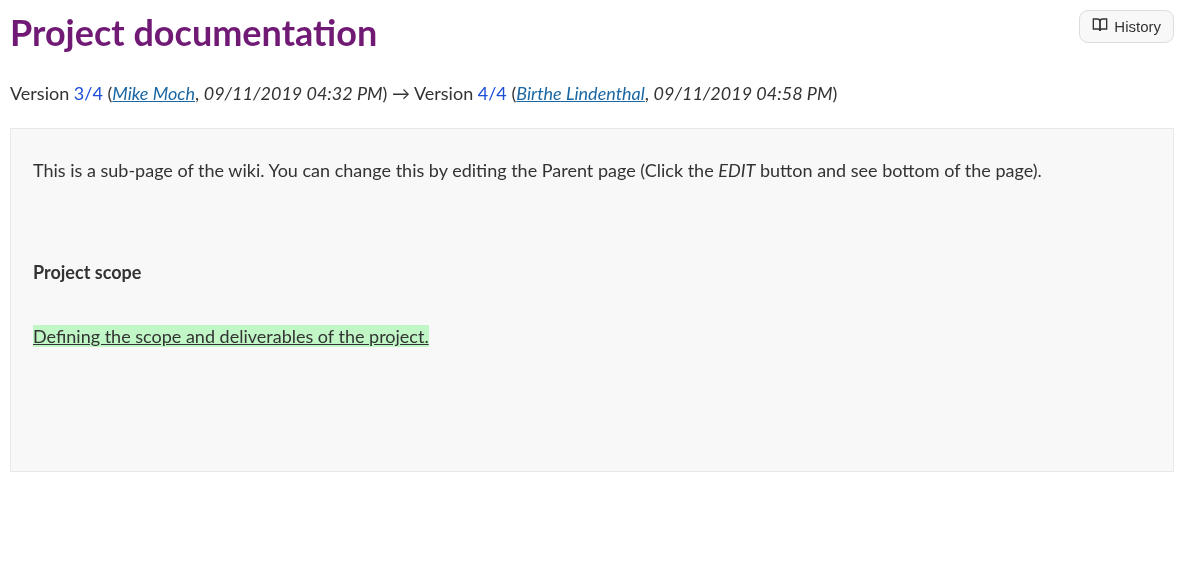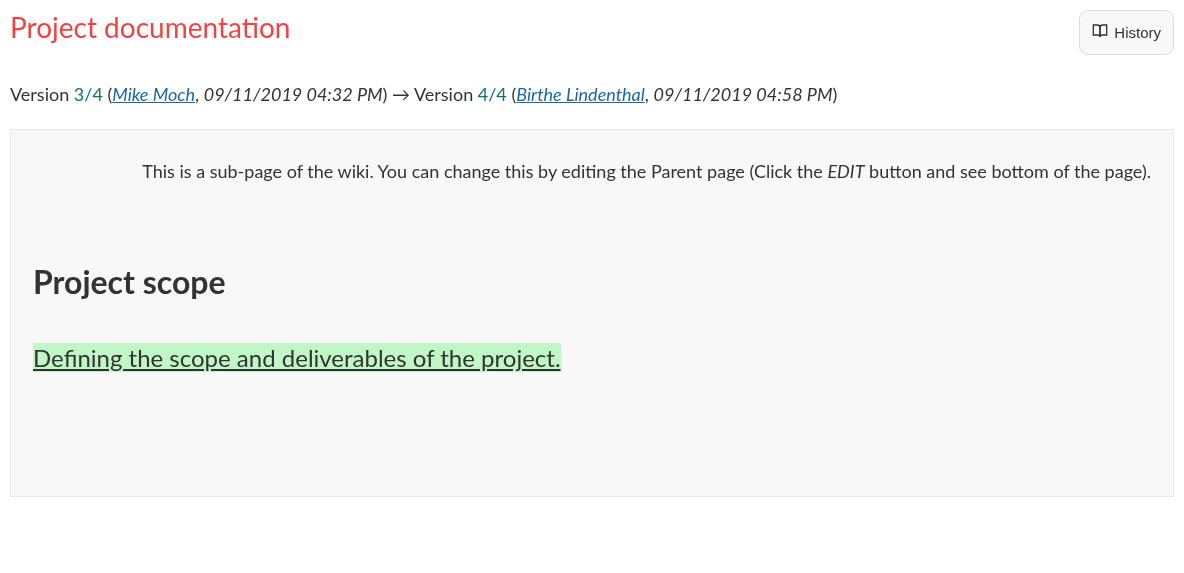--- a/index.html
+++ b/index.html
@@ -14,29 +14,29 @@
       padding: 10px;
       font-size: 16px;
     }
     .header-row {
       display: flex;
       justify-content: space-between;
       align-items: flex-start;
       margin-bottom: 28px;
     }
     .page-title {
-      font-size: 28px;
-      font-weight: 400;
-      color: #ef4444;
+      font-size: 36px;
+      font-weight: 700;
+      color: #701a75;
     }
     .history-button {
       display: flex;
       align-items: center;
       gap: 6px;
-      padding: 12px 12px;
+      padding: 6px 12px;
       background: #f8f8f8;
       border: 1px solid #ddd;
       border-radius: 9px;
       color: #333;
       cursor: pointer;
       font-size: 15px;
       margin-left: 12px;
     }
     .history-button svg {
       width: 16px;
@@ -45,54 +45,53 @@
     .version-line {
       font-size: 18px;
       color: #333;
       margin-bottom: 24px;
       font-style: italic;
     }
     .version-line .non-italic {
       font-style: normal;
     }
     .version-link {
-      color: #0f766e;
+      color: #1d4ed8;
       font-style: normal;
     }
     .user-link {
       color: #1a67a3;
       text-decoration: underline;
     }
     .arrow {
       font-style: normal;
     }
     .content-box {
       background: #f8f8f8;
       border: 1px solid #e8e8e8;
       padding: 30px 22px 40px 22px;
     }
     .intro-text {
       font-size: 18px;
       color: #333;
       margin-bottom: 80px;
-      text-align: right;
     }
     .edit-italic {
       font-style: italic;
     }
     .section-heading {
-      font-size: 32px;
+      font-size: 18px;
       font-weight: 700;
       color: #333;
       margin-bottom: 42px;
     }
     .diff-added {
       background: #c1f7c7;
       text-decoration: underline;
-      font-size: 24px;
+      font-size: 18px;
       color: #333;
       display: inline;
     }
     .diff-container {
       margin-bottom: 84px;
     }
   </style>
 </head>
 <body>
 

